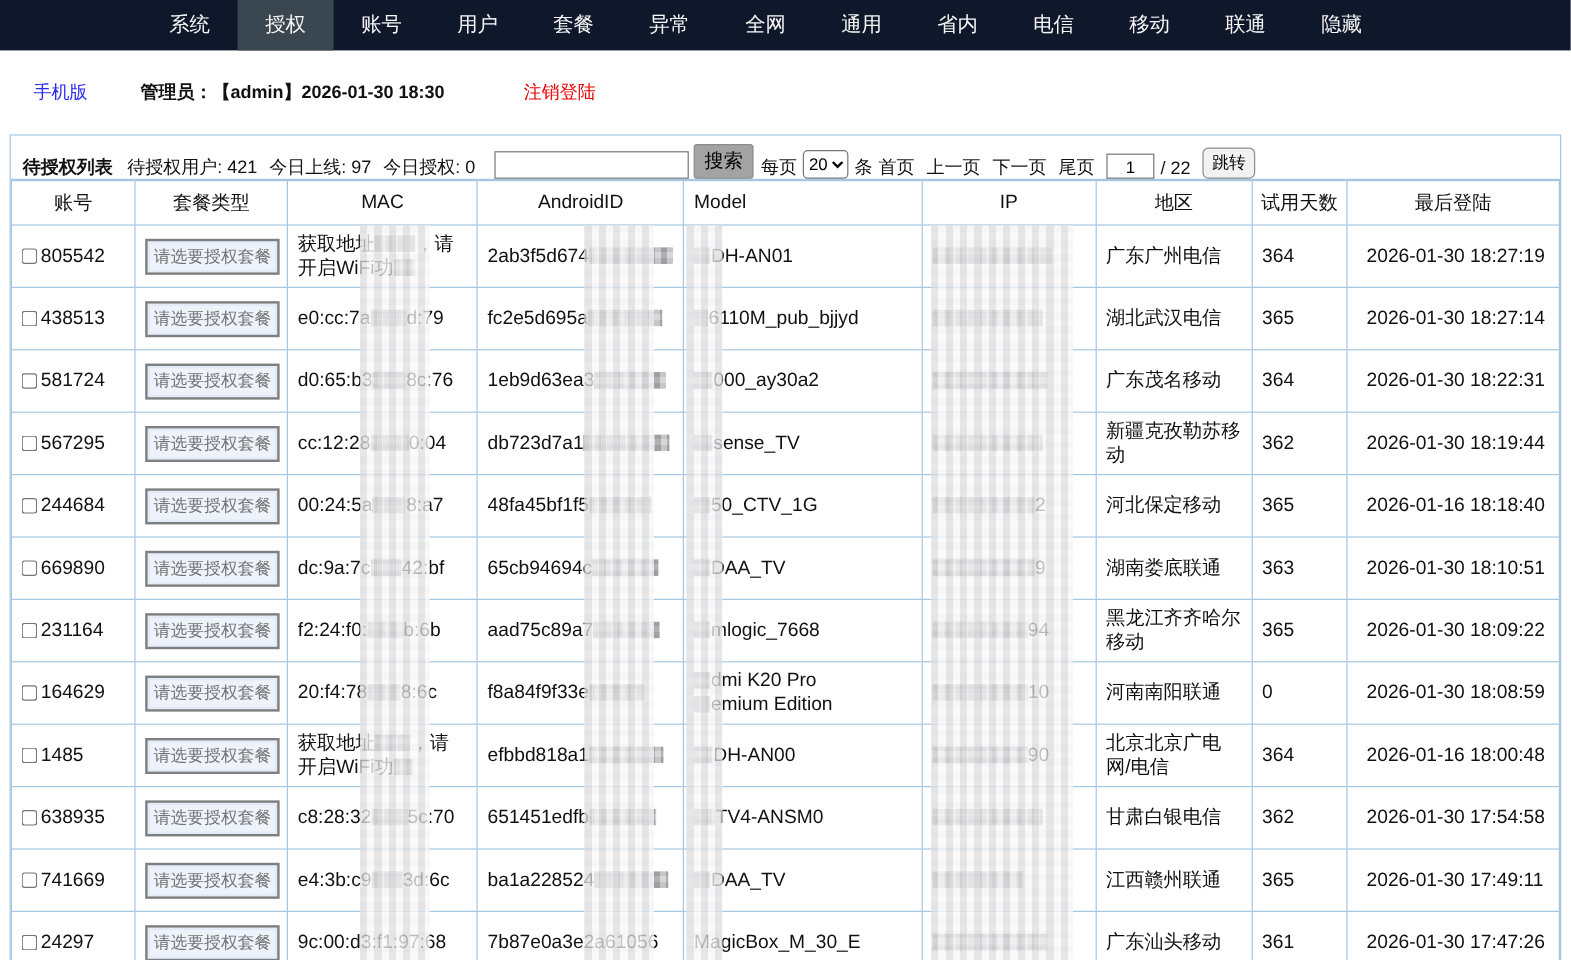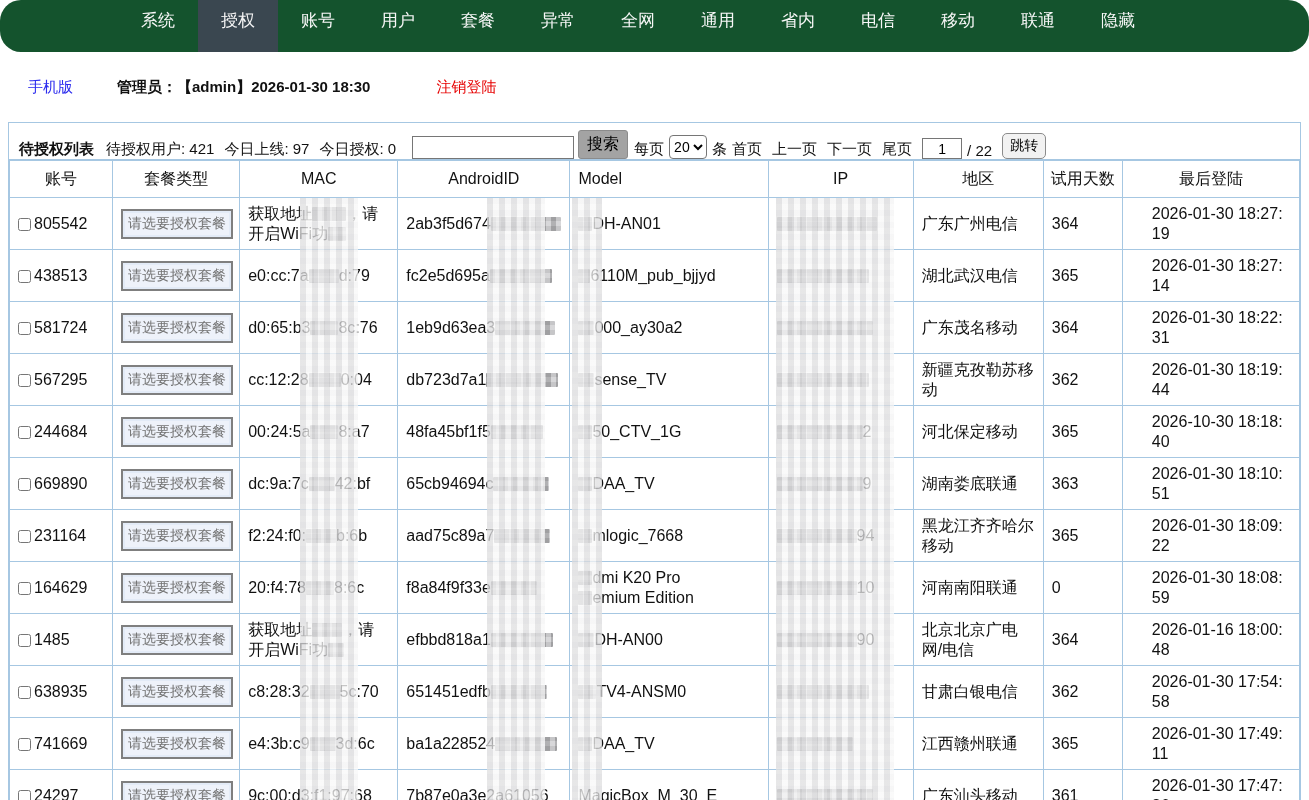--- a/index.html
+++ b/index.html
@@ -2,21 +2,21 @@
 <html><head>
 <meta charset="utf-8">
 <style>
   * { box-sizing: border-box; }
   html,body { margin:0; padding:0; }
   body {
     width:1309px; height:800px; overflow:hidden;
     background:#fff; font-family:"Liberation Sans", sans-serif; color:#111;
   }
   
-  .nav { height:52px; background:#14532d; display:flex; padding-left:118px;border-radius:21px; }
+  .nav { height:42px; background:#0f172a; display:flex; padding-left:118px; }
   .nav-tab { color:#f7f7f7; font-size:17px; line-height:42px; padding:0 23px; cursor:pointer; white-space:nowrap; }
   .nav-tab.active { background:#3a4750; }
   
   .subheader { height:70px; display:flex; align-items:center; padding-left:28px; font-size:15px; }
   .mobile-link { color:#2b2bee; margin-right:44px; cursor:pointer; }
   .admin-text { font-weight:bold; color:#111; margin-right:66px; }
   .logout-link { color:#e60000; cursor:pointer; }
   
   .panel { margin:0 8px; border:1px solid #a6c7e2; }
   .toolbar { display:flex; align-items:flex-end; height:37px; padding:0 10px; font-size:15px;
@@ -34,21 +34,21 @@
   .jump-btn { border:1px solid #8b8b8b; background:#f2f2f2; border-radius:5px; font-size:14px;
               padding:3px 7px; margin-left:6px; font-family:inherit; cursor:pointer; }
   
   .table-wrap { position:relative; }
   table { border-collapse:collapse; width:100%; table-layout:fixed; font-size:16px; }
   th { border:1px solid #a6c7e2; height:37px; font-weight:normal; font-size:16px; text-align:center; padding:0 6px; background:#fff; }
   th.left { text-align:left; padding-left:8px; }
   td { border:1px solid #a6c7e2; height:52px; padding:2px 8px; line-height:20px; vertical-align:middle;
        overflow:hidden; word-break:break-all; background:#fff; }
   td.center { text-align:center; }
-  td.login-cell { padding-left:29px; }
+  td.login-cell { padding-left:16px; }
   input[type=checkbox]{ margin:0 3px 0 0; vertical-align:-2px; }
   .plan-btn { border:2px solid #7f7f7f; background:#eef2fa; color:#737373; font-size:14px;
               padding:4px 5px; font-family:inherit; box-shadow: inset 0 0 0 2px #e3ebf7; cursor:pointer; white-space:nowrap; }
   
   .redact { display:inline-block; height:14px; vertical-align:-2px; border-radius:1px;
     background-image:
       repeating-linear-gradient(90deg, rgba(120,120,122,.5) 0 5px, rgba(196,196,198,.5) 5px 10px),
       repeating-linear-gradient(0deg, #c8c8ca 0 5px, #ebebed 5px 10px);
     filter: blur(.6px);
   }
@@ -178,21 +178,21 @@
           </tr>
           <tr>
             <td><input type="checkbox" style="">244684</td>
             <td class="center"><button class="plan-btn">请选要授权套餐</button></td>
             <td>00:24:5a<span class="redact" style="width: 28px;"></span>8:a7</td>
             <td>48fa45bf1f5<span class="redact" style="width: 52px;"></span></td>
             <td><span class="redact" style="width: 14px;"></span>50_CTV_1G</td>
             <td><span class="redact" style="width: 86px;"></span>2</td>
             <td>河北保定移动</td>
             <td>365</td>
-            <td class="login-cell">2026-10-30 18:18:40</td>
+            <td class="login-cell">2026-01-16 18:18:40</td>
           </tr>
           <tr>
             <td><input type="checkbox" style="">669890</td>
             <td class="center"><button class="plan-btn">请选要授权套餐</button></td>
             <td>dc:9a:7c<span class="redact" style="width: 26px;"></span>42:bf</td>
             <td>65cb94694c<span class="redact" style="width: 56px;"></span></td>
             <td><span class="redact" style="width: 14px;"></span>DAA_TV</td>
             <td><span class="redact" style="width: 86px;"></span>9</td>
             <td>湖南娄底联通</td>
             <td>363</td>

